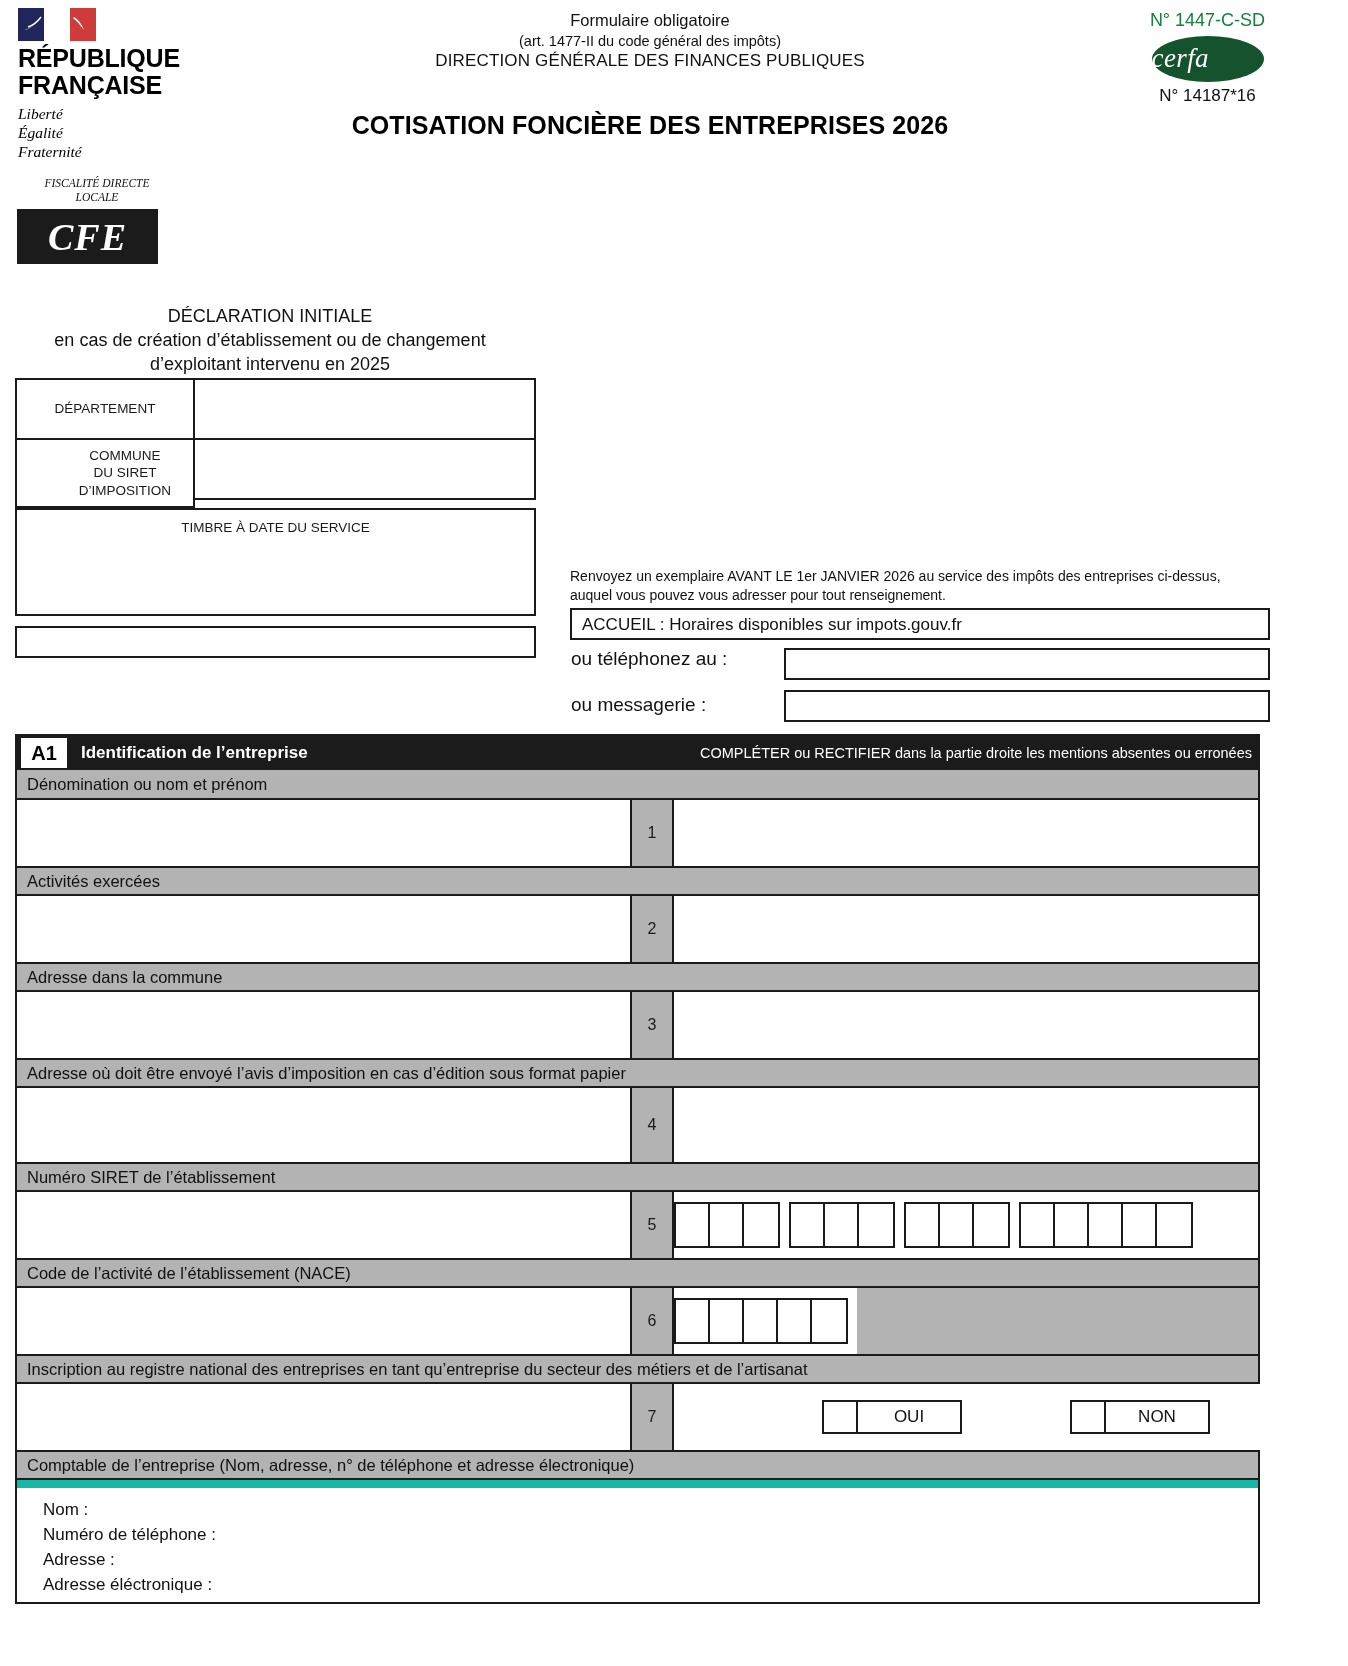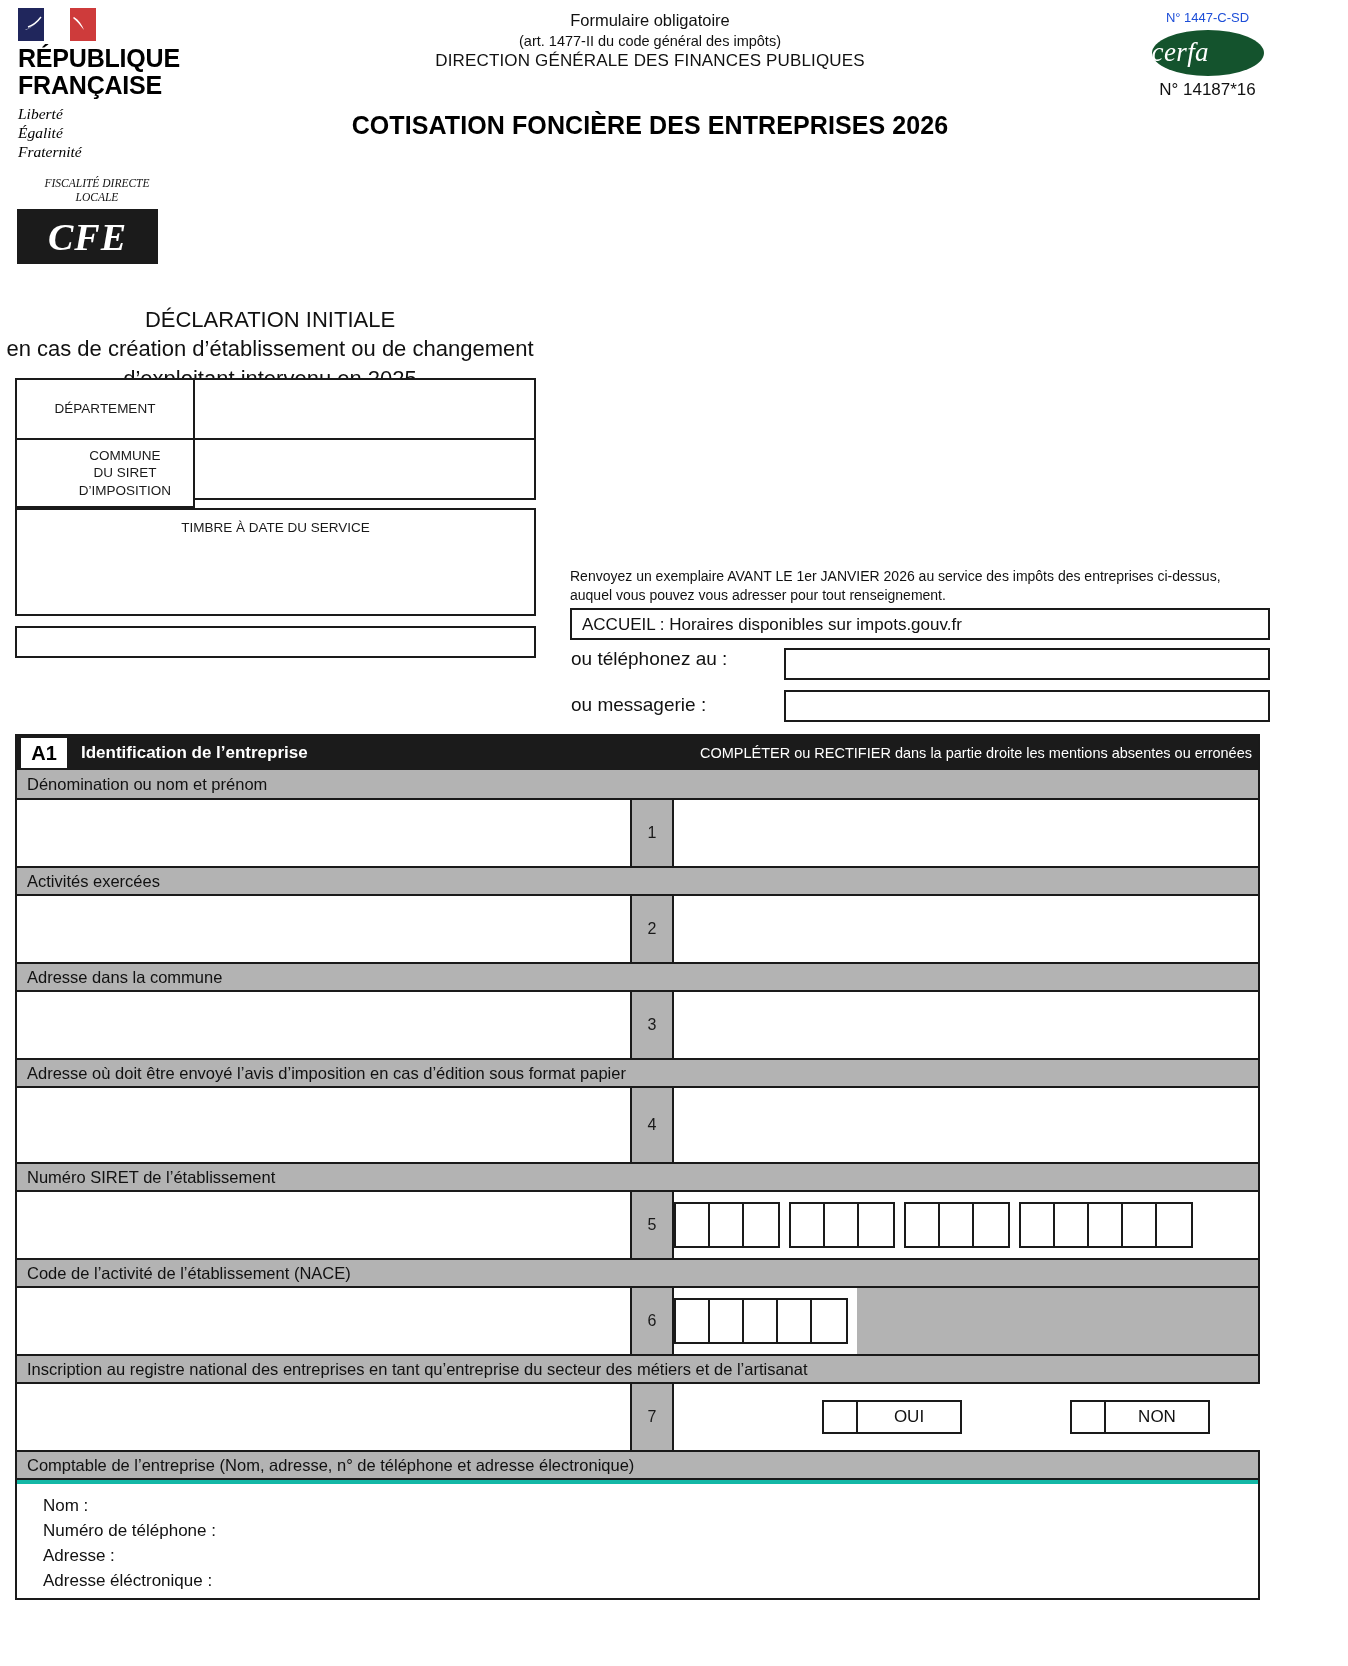--- a/index.html
+++ b/index.html
@@ -81,22 +81,22 @@
   }
 
   .hdr-right {
     position: absolute;
     left: 1075px;
     top: 10px;
     width: 265px;
     text-align: center;
   }
   .cerfa-num-top {
-    font-size: 13px;
-    color: #1d4ed8;
+    font-size: 18px;
+    color: #15803d;
   }
   .cerfa-badge {
     width: 112px;
     height: 46px;
     margin: 5px auto 4px auto;
     background: #14532d;
     border-radius: 50%/50%;
     display: flex;
     align-items: center;
     justify-content: flex-start;
@@ -149,21 +149,21 @@
     letter-spacing: 1px;
   }
 
   
   .decl-title {
     position: absolute;
     left: 0px;
     top: 305px;
     width: 540px;
     text-align: center;
-    font-size: 22px;
+    font-size: 18px;
     line-height: 1.33;
     color: #111;
   }
 
   
   .lbox {
     position: absolute;
     border: 2px solid #1a1a1a;
     box-sizing: border-box;
     background: #fff;
@@ -354,21 +354,21 @@
     min-width: 70px;
     padding: 0 16px;
     font-size: 17px;
     color: #111;
     background: #fff;
   }
 
   
   .comptable-body {
     background: #fff;
-    border-top: 4px solid #14b8a6;
+    border-top: 8px solid #14b8a6;
     padding: 10px 4px 4px 26px;
     font-size: 17px;
     line-height: 1.47;
     color: #111;
     min-height: 96px;
     box-sizing: border-box;
   }
 </style>
 </head>
 <body>

